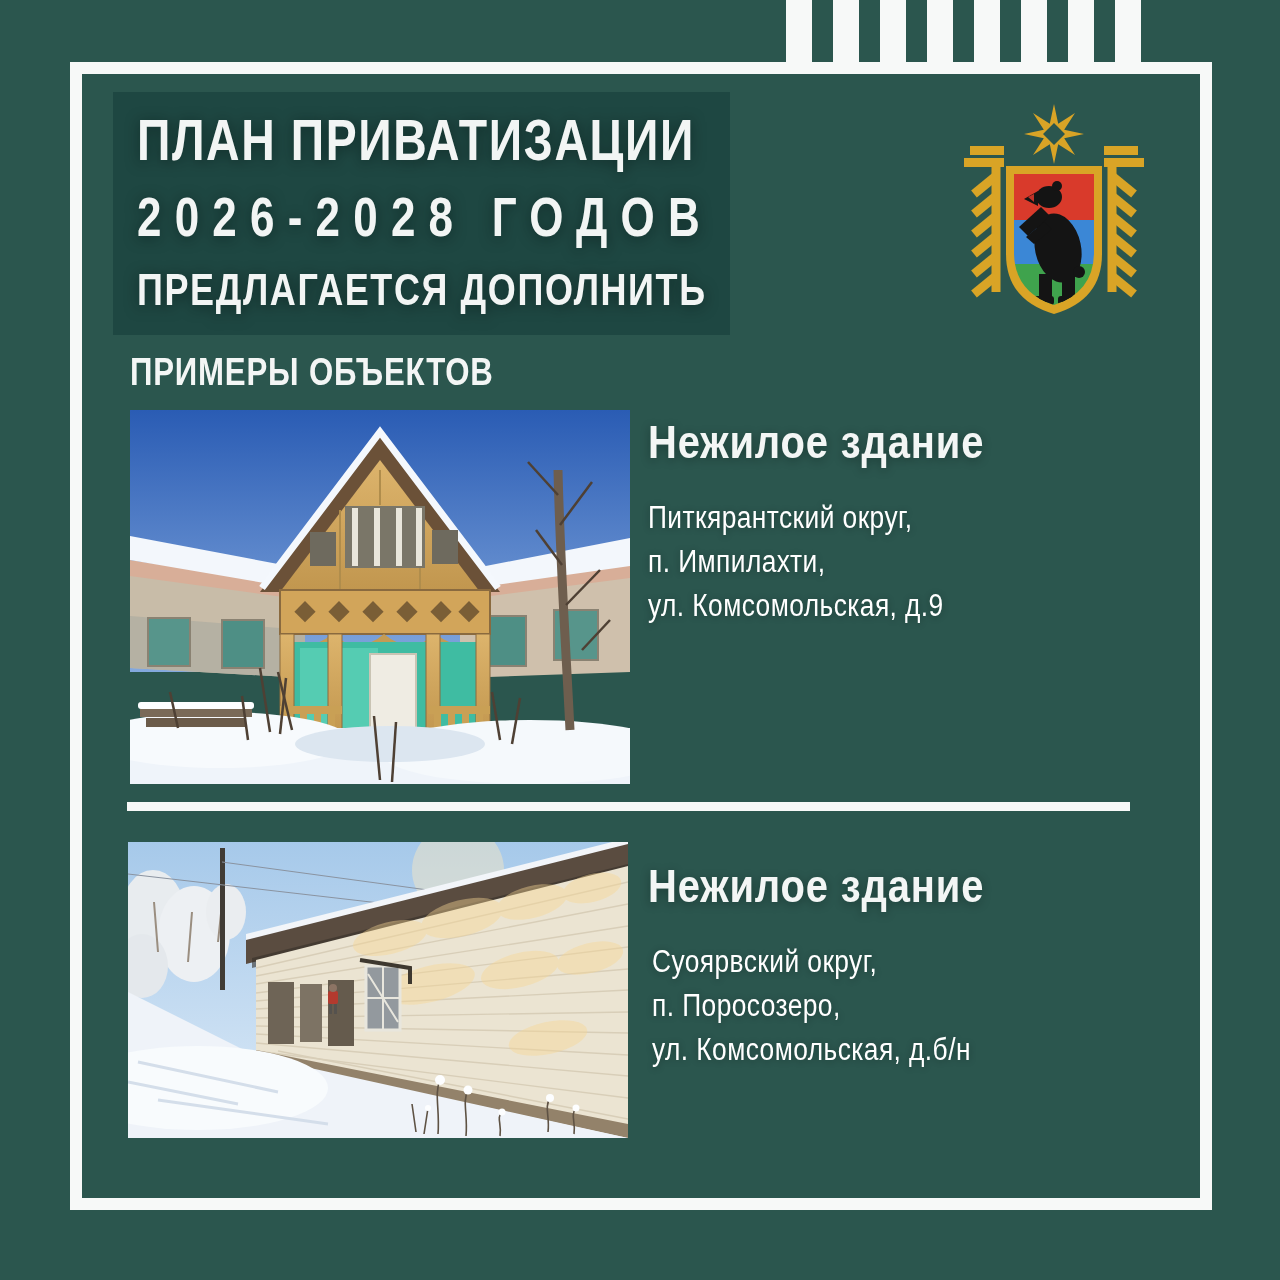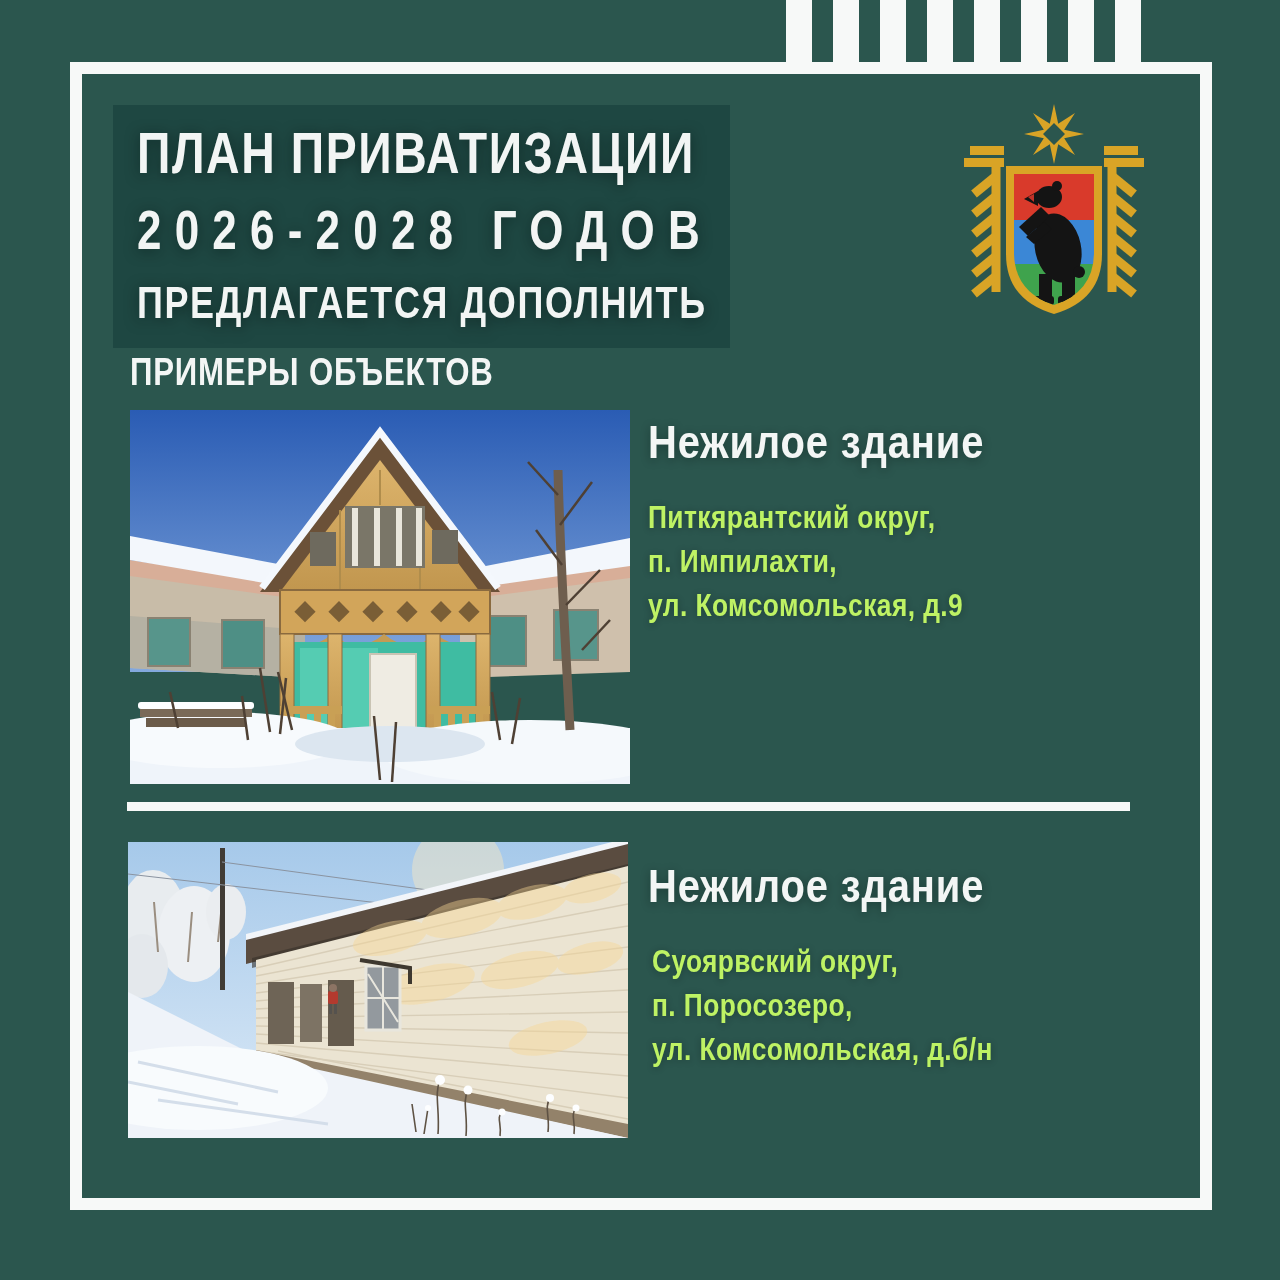--- a/index.html
+++ b/index.html
@@ -18,42 +18,42 @@
   .stripes { left:786px; top:0; height:62px; display:flex; gap:21px; }
   .stripes span { display:block; width:26px; height:62px; background:#F7F9F8; }
 
   
   .frame {
     left:70px; top:62px; width:1142px; height:1148px;
     border:12px solid #F7F9F8;
   }
 
   
-  .header-box { left:113px; top:105px; width:617px; height:243px; background:#1E4742;padding-left:15px; }
+  .header-box { left:113px; top:92px; width:617px; height:243px; background:#1E4742;padding-left:15px; }
   .t-line { position:absolute; left:24px; font-weight:bold; color:#F2F5F4;
             text-shadow:0 2px 16px rgba(5,20,17,.5); }
   .t1 { top:14px;  font-size:58px; letter-spacing:2px; }
   .t2 { top:93px;  font-size:55px; letter-spacing:.30em; }
   .t3 { top:172px; font-size:45px; letter-spacing:2px; }
 
   .subtitle { left:130px; top:350px; font-size:39px; font-weight:bold; letter-spacing:1px; }
 
   .emblem { left:962px; top:96px; }
 
   .photo { display:block; }
   .photo1 { left:130px; top:410px; }
   .photo2 { left:128px; top:842px; }
 
   .obj-title { font-size:47px; font-weight:bold; letter-spacing:1px;
                text-shadow:0 2px 10px rgba(5,20,17,.35); }
   .obj-title.o1 { left:648px; top:414px; }
   .obj-title.o2 { left:648px; top:858px; }
 
-  .addr { font-size:31px; font-weight:bold; line-height:44px; letter-spacing:.5px;
-          color:#bef264; text-shadow:0 1px 8px rgba(5,20,17,.3); }
+  .addr { font-size:31px; font-weight:normal; line-height:44px; letter-spacing:.5px;
+          color:#ffffff; text-shadow:0 1px 8px rgba(5,20,17,.3); }
   .addr.o1 { left:648px; top:496px; }
   .addr.o2 { left:652px; top:940px; }
 
   .divider { left:127px; top:802px; width:1003px; height:9px; background:#F7F9F8; }
 </style>
 </head>
 <body>
 
 <div class="abs stripes">
   <span></span>

